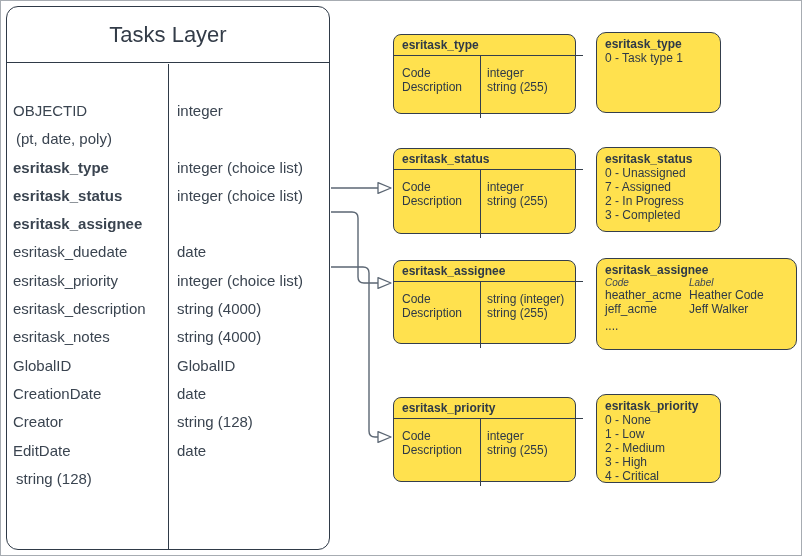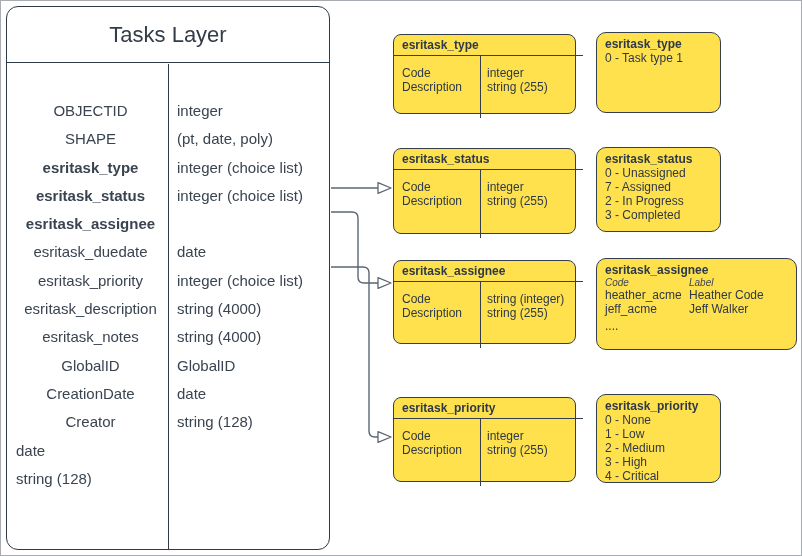--- a/index.html
+++ b/index.html
@@ -13,21 +13,21 @@
     position:absolute;left:5px;top:5px;width:324px;height:544px;box-sizing:border-box;
     background:#ffffff;border:1.6px solid #2f3a47;border-radius:12px;
   }
   .tasks-title{
     height:55px;line-height:55px;text-align:center;font-size:22px;color:#333c48;
     border-bottom:1.6px solid #2f3a47;
   }
   .tasks-body{position:absolute;top:57px;left:0;right:0;bottom:0;}
   .tasks-vdivider{position:absolute;left:161px;top:0;bottom:0;width:0;border-left:1.4px solid #2f3a47;}
   .tasks-rows{padding-top:33px;}
-  .trow{display:flex;height:28.3px;line-height:28.3px;font-size:15px;color:#3a4450;text-align:center;}
+  .trow{display:flex;height:28.3px;line-height:28.3px;font-size:15px;color:#3a4450;}
   .fname{width:161px;padding-left:6px;box-sizing:border-box;white-space:nowrap;}
   .ftype{padding-left:9px;white-space:nowrap;}
   .trow.bold .fname{font-weight:bold;}
   
   .pair{
     position:absolute;left:392px;width:183px;box-sizing:border-box;
     background:#ffe14e;border:1.5px solid #343e4c;border-radius:8px;
     font-size:12px;color:#2e3947;
   }
   .pair-title{height:20px;line-height:20px;padding-left:8px;font-weight:bold;white-space:nowrap;}
@@ -57,21 +57,20 @@
   <section class="tasks-box">
     <div class="tasks-title">Tasks Layer</div>
     <div class="tasks-body">
       <div class="tasks-vdivider"></div>
       <div class="tasks-rows">
         <div class="trow">
             <span class="fname">OBJECTID</span>
             <span class="ftype">integer</span>
           </div>
         <div class="trow">
-            <span class="fname">SHAPE</span>
             <span class="ftype">(pt, date, poly)</span>
           </div>
         <div class="trow bold">
             <span class="fname">esritask_type</span>
             <span class="ftype">integer (choice list)</span>
           </div>
         <div class="trow bold">
             <span class="fname">esritask_status</span>
             <span class="ftype">integer (choice list)</span>
           </div>
@@ -100,20 +99,21 @@
           </div>
         <div class="trow">
             <span class="fname">CreationDate</span>
             <span class="ftype">date</span>
           </div>
         <div class="trow">
             <span class="fname">Creator</span>
             <span class="ftype">string (128)</span>
           </div>
         <div class="trow">
+            <span class="fname">EditDate</span>
             <span class="ftype">date</span>
           </div>
         <div class="trow">
             <span class="ftype">string (128)</span>
           </div>
       </div>
     </div>
   </section>
 
   <svg id="wires" width="802" height="556" viewBox="0 0 802 556">

